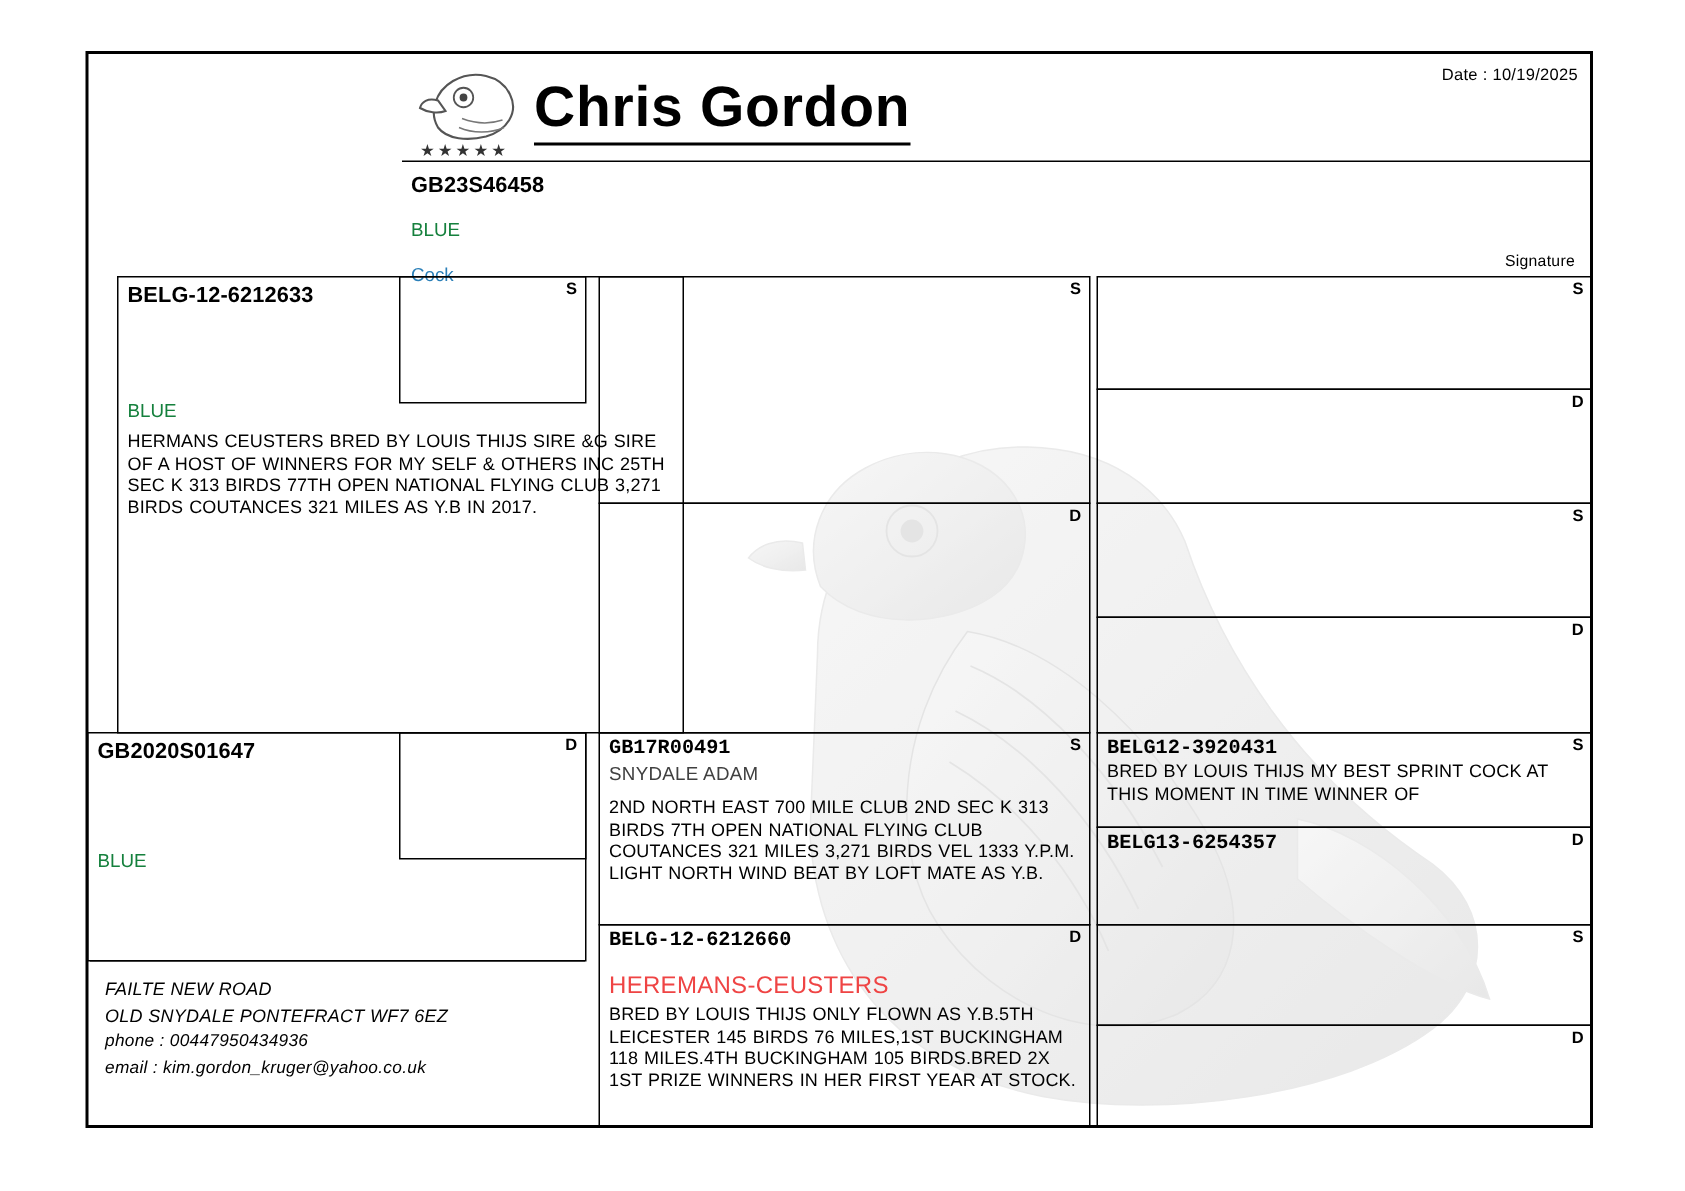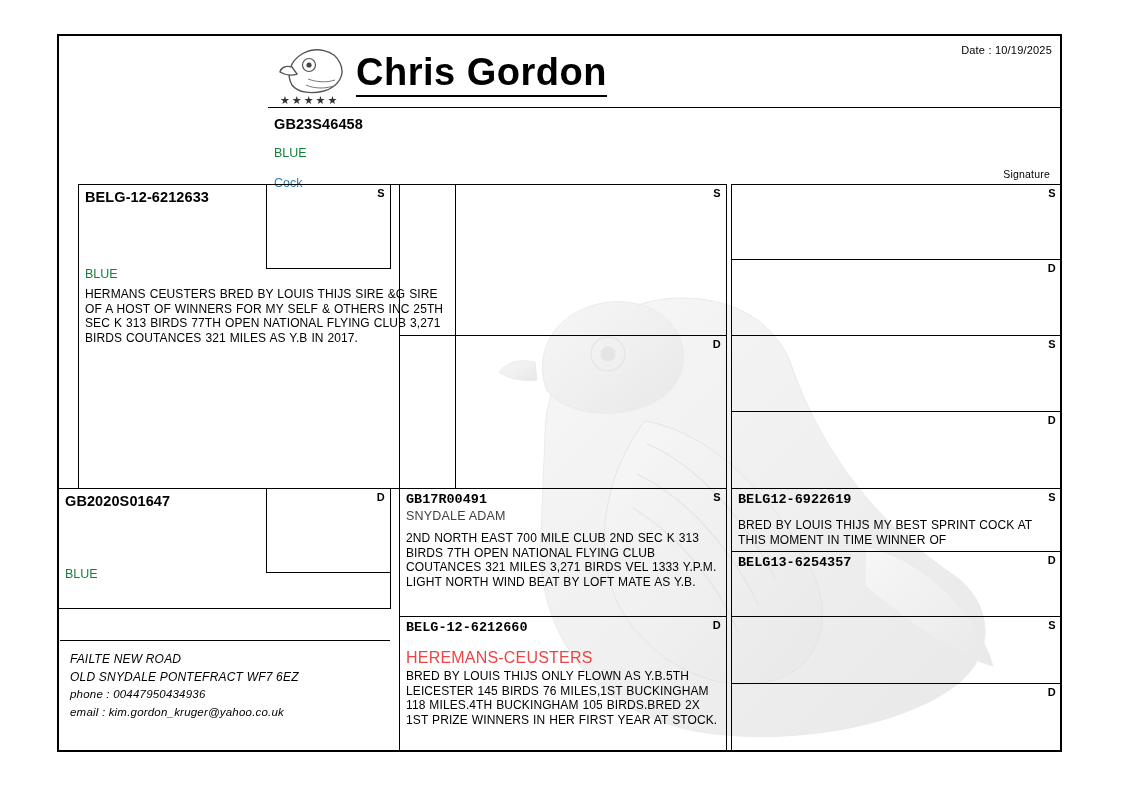--- a/index.html
+++ b/index.html
@@ -252,21 +252,21 @@
 
       <div class="cell" style="left:-1px; top:148px; width:378px; height:305px;margin-left:20px;">
         <div class="ring">BELG-12-6212633</div>
         <div class="colour" style="margin-top:62px;">BLUE</div>
         <div class="desc desc-top">HERMANS CEUSTERS BRED BY LOUIS THIJS SIRE &amp;G SIRE OF A HOST OF WINNERS FOR MY SELF &amp; OTHERS INC 25TH SEC K 313 BIRDS 77TH OPEN NATIONAL FLYING CLUB 3,271 BIRDS COUTANCES 321 MILES AS Y.B IN 2017.</div>
       </div>
       <div class="cell" style="left:207px; top:148px; width:125px; height:85px;">
         <span class="sd">S</span>
       </div>
 
-      <div class="cell" style="left:-1px; top:452px; width:333px; height:121px;">
+      <div class="cell" style="left:-1px; top:452px; width:333px; height:153px;">
         <div class="ring">GB2020S01647</div>
         <div class="colour" style="margin-top:58px;">BLUE</div>
       </div>
       <div class="cell" style="left:207px; top:452px; width:125px; height:85px;">
         <span class="sd">D</span>
       </div>
 
       <div class="cell" style="left:340px; top:148px; width:328px; height:152px; background:transparent;">
         <span class="sd">S</span>
         <div class="ring-sm"></div>
@@ -311,22 +311,22 @@
         <div class="desc"></div>
       </div>
       <div class="cell" style="left:672px; top:375px; width:331px; height:78px;">
         <span class="sd">D</span>
         <div class="ring-sm"></div>
         <div class="desc"></div>
       </div>
 
       <div class="cell" style="left:672px; top:452px; width:331px; height:64px;">
         <span class="sd">S</span>
-        <div class="ring-sm">BELG12-6922619</div>
-        <div class="desc" style="margin-top:11px;">BRED BY LOUIS THIJS MY BEST SPRINT COCK AT THIS MOMENT IN TIME WINNER OF</div>
+        <div class="ring-sm">BELG12-3920431</div>
+        <div class="desc" style="margin-top:0;">BRED BY LOUIS THIJS MY BEST SPRINT COCK AT THIS MOMENT IN TIME WINNER OF</div>
       </div>
       <div class="cell" style="left:672px; top:515px; width:331px; height:66px;">
         <span class="sd">D</span>
         <div class="ring-sm">BELG13-6254357</div>
       </div>
       <div class="cell" style="left:672px; top:580px; width:331px; height:68px;">
         <span class="sd">S</span>
         <div class="ring-sm"></div>
         <div class="desc"></div>
       </div>

